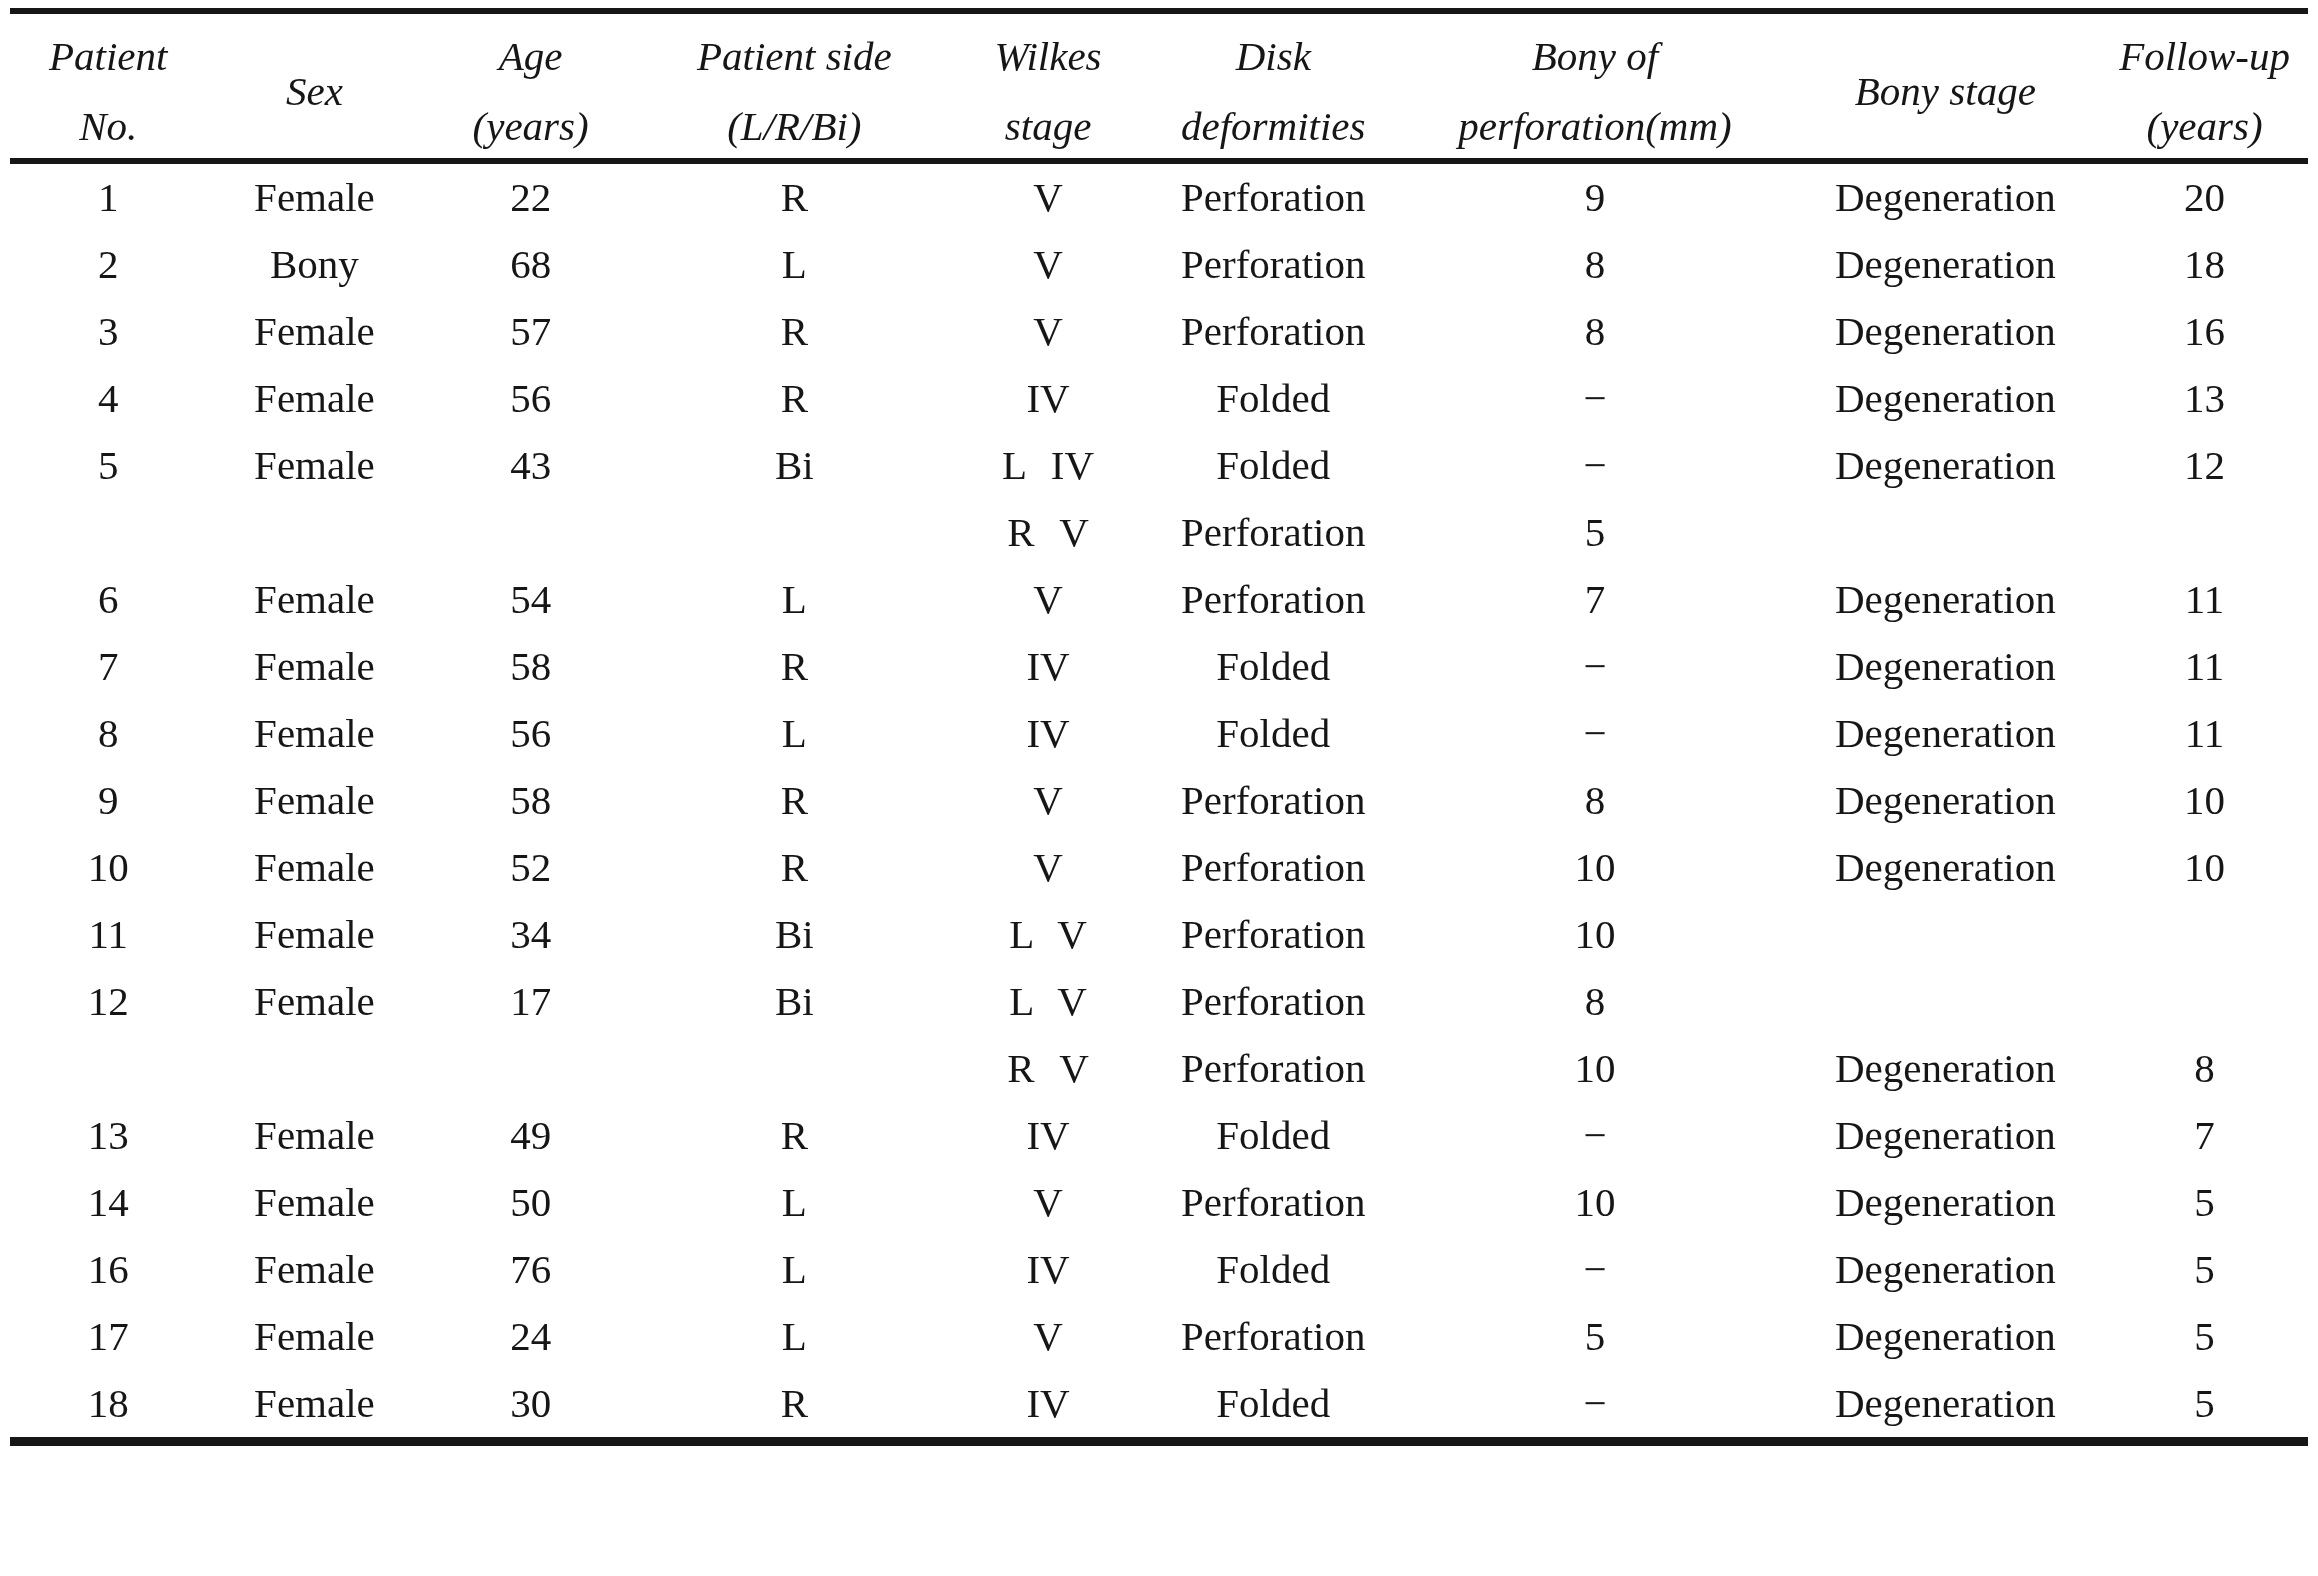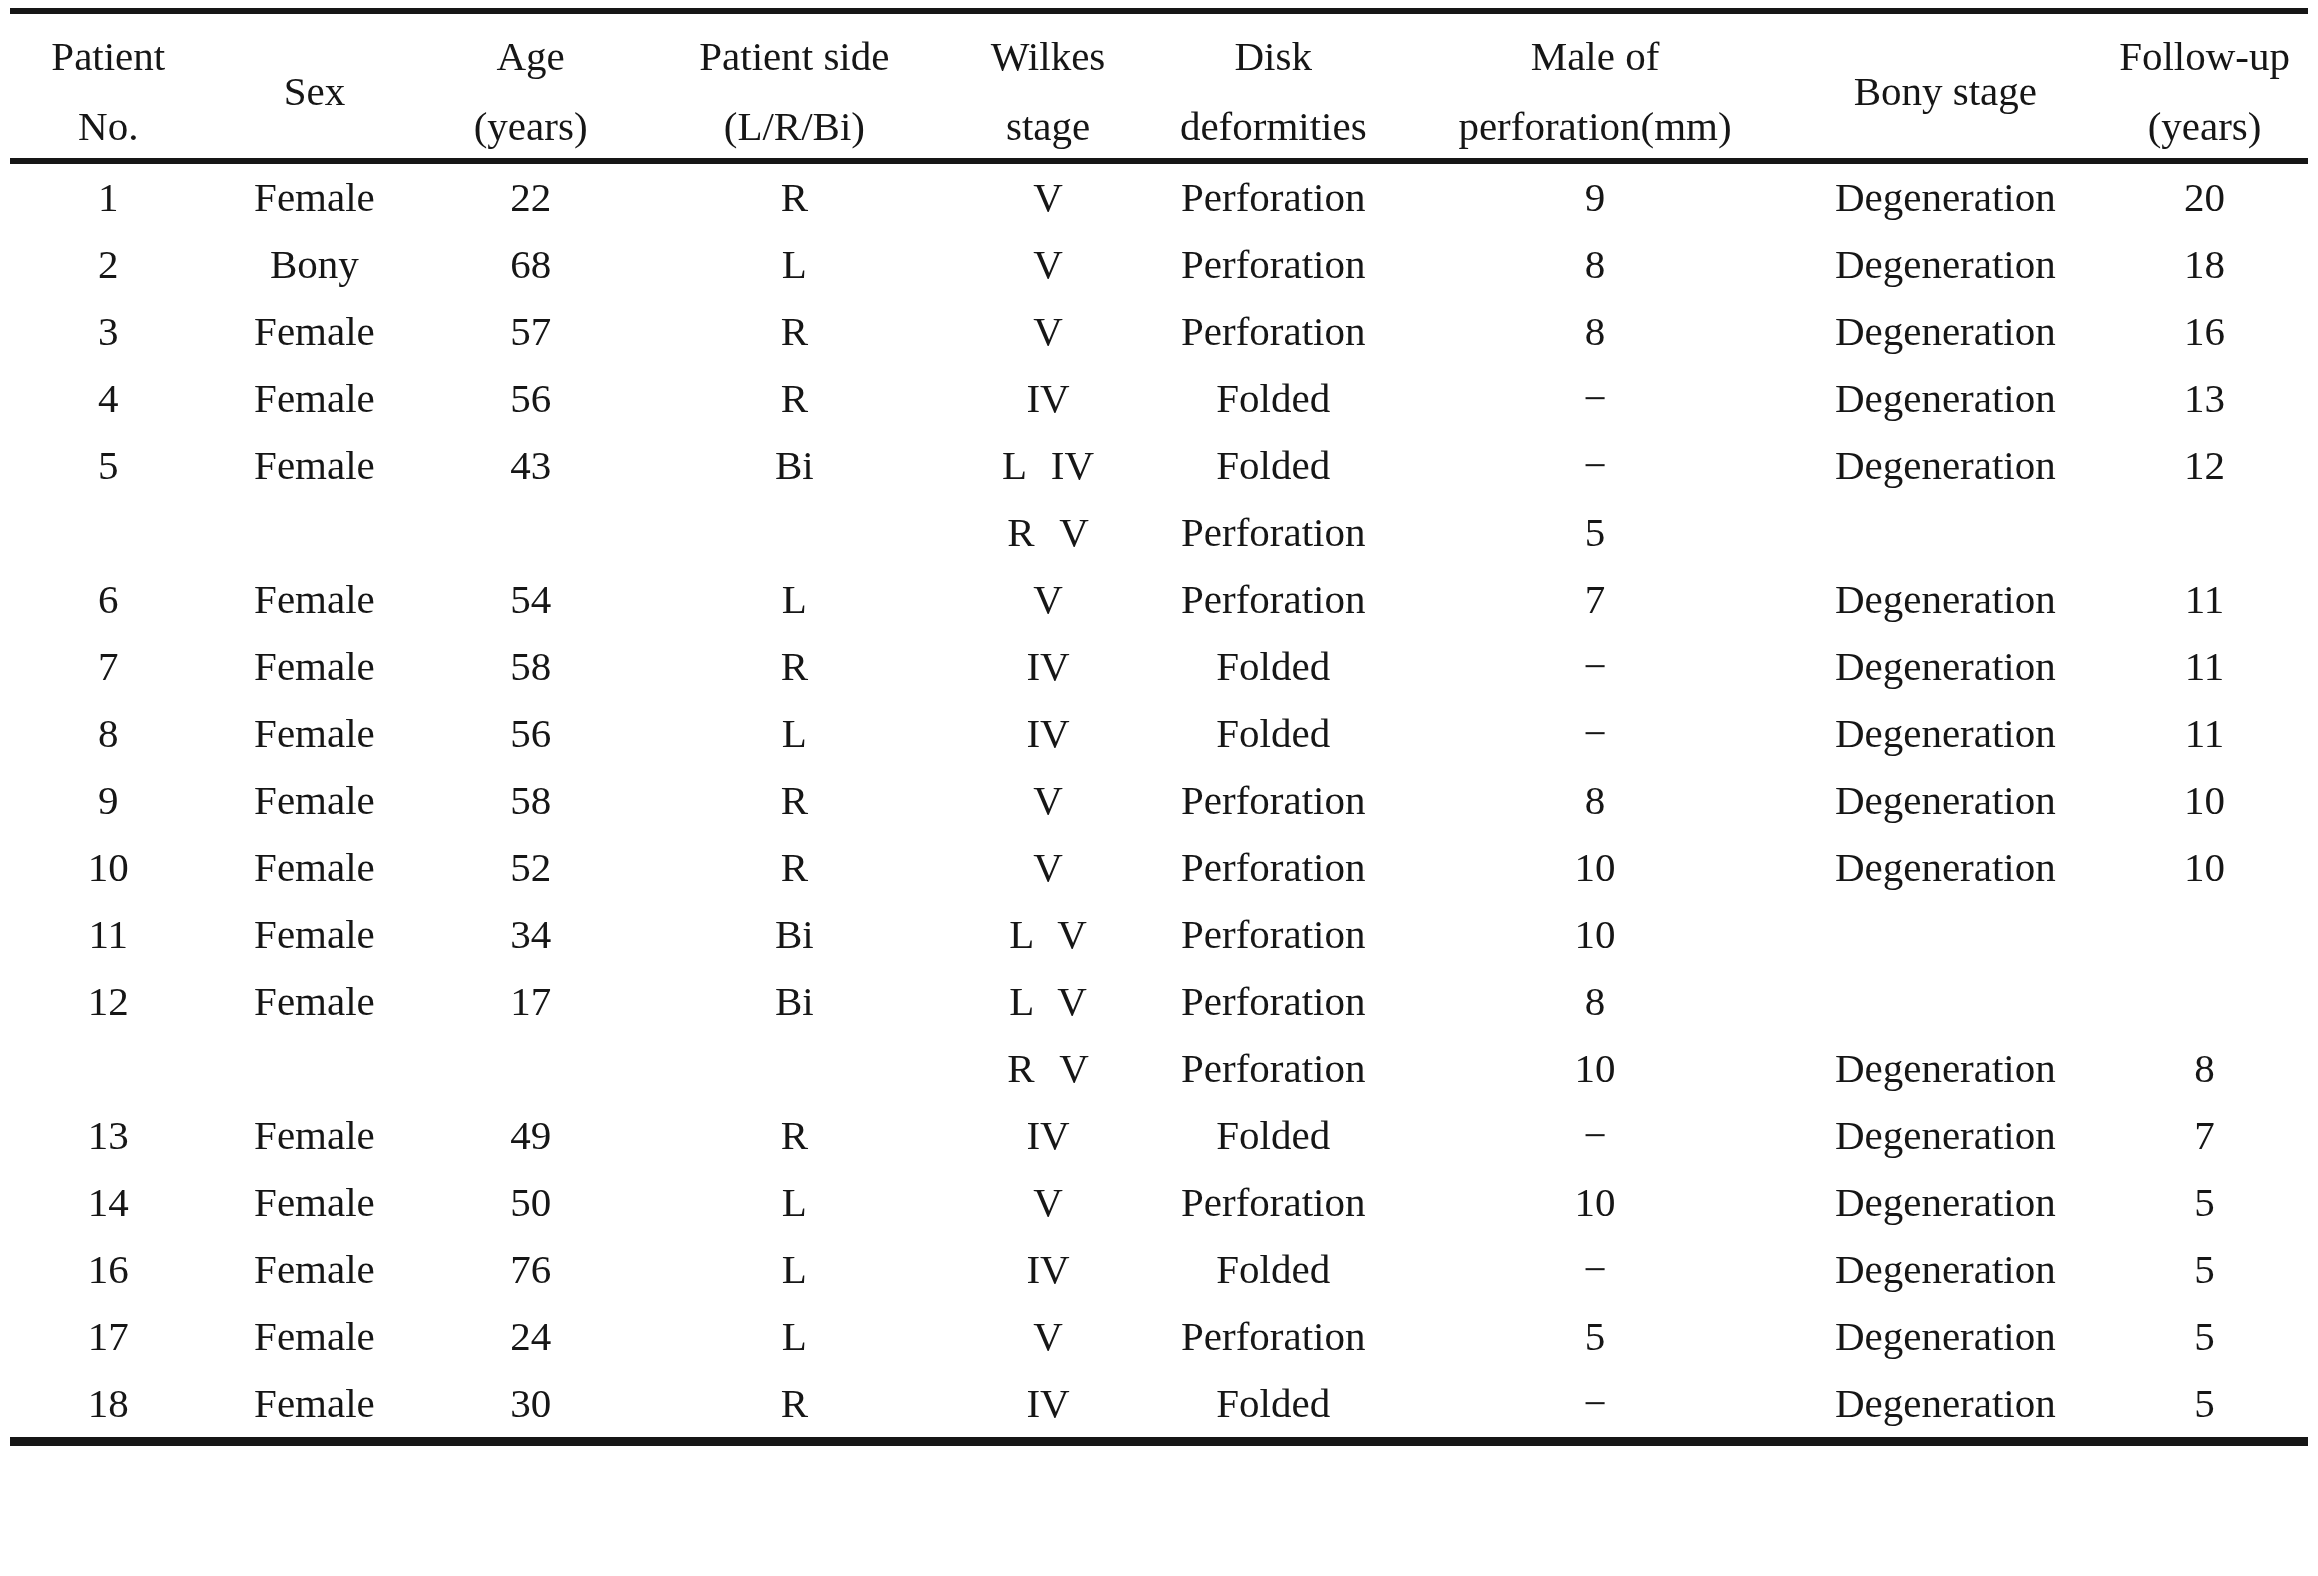--- a/index.html
+++ b/index.html
@@ -28,20 +28,21 @@
   col.c2 { width: 216px; }
   col.c3 { width: 216px; }
   col.c4 { width: 311px; }
   col.c5 { width: 196px; }
   col.c6 { width: 254px; }
   col.c7 { width: 389px; }
   col.c8 { width: 311px; }
   col.c9 { width: 207px; }
   thead tr {
     border-bottom: 6.8px solid #161616;
+    font-style: italic;
   }
   th, td {
     margin: 0;
     padding: 0;
     font-weight: normal;
     font-size: 41px;
     text-align: center;
     vertical-align: middle;
     white-space: nowrap;
     overflow: visible;
@@ -118,21 +119,21 @@
             </div>
           </th>
           <th>
             <div class="th-wrap">
               <div class="h-line">Disk</div>
               <div class="h-line">deformities</div>
             </div>
           </th>
           <th>
             <div class="th-wrap">
-              <div class="h-line">Male of</div>
+              <div class="h-line">Bony of</div>
               <div class="h-line">perforation(mm)</div>
             </div>
           </th>
           <th>
             <div class="th-wrap single">
               <div class="h-line">Bony stage</div>
             </div>
           </th>
           <th>
             <div class="th-wrap">

